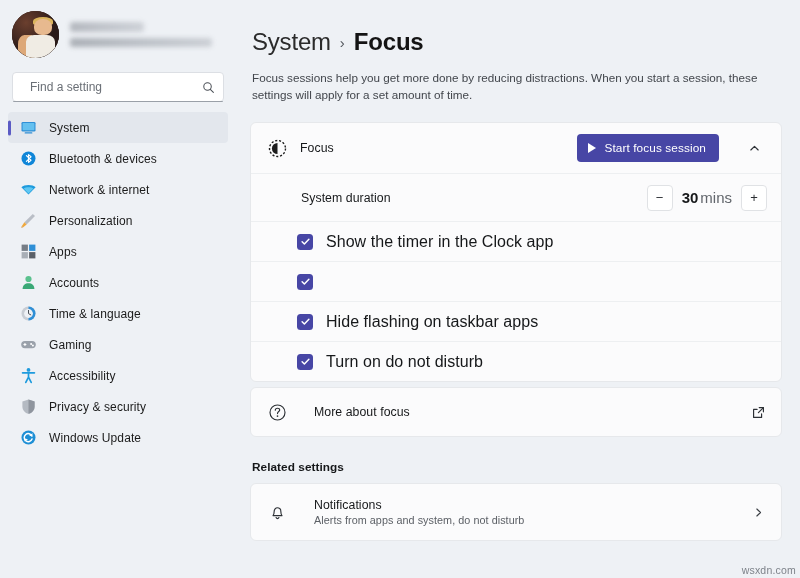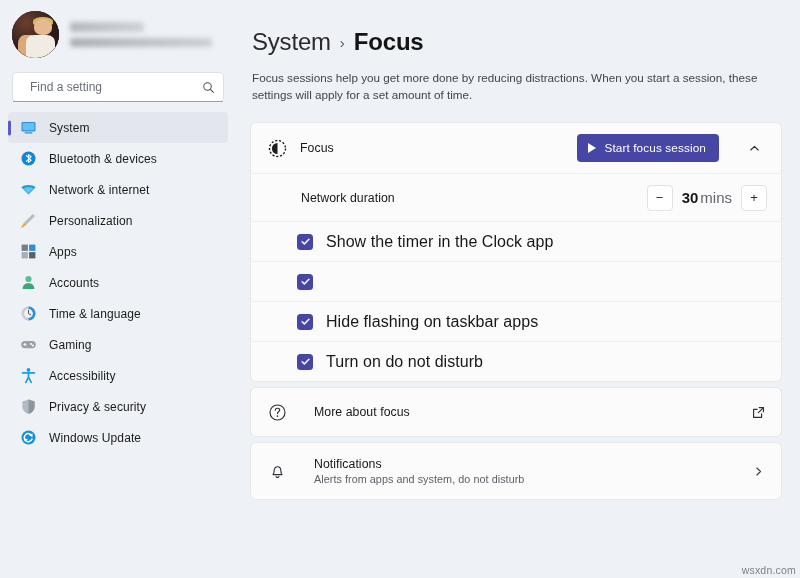--- a/index.html
+++ b/index.html
@@ -621,21 +621,21 @@
             <span>Start focus session</span>
           </button>
           <span class="chev-btn">
             <svg viewBox="0 0 12 12" fill="none" stroke="#2f3338" stroke-width="1.3">
               <path d="M2 7.6 L6 3.6 L10 7.6" stroke-linecap="round" stroke-linejoin="round"></path>
             </svg>
           </span>
         </div>
 
         <div class="card-row">
-          <span class="row-title" style="margin-left:34px">Network duration</span>
+          <span class="row-title" style="margin-left:34px">System duration</span>
           <span class="row-grow"></span>
           <div class="stepper">
             <button class="step-btn">−</button>
             <span class="step-value">
               <b>30</b><span>mins</span>
             </span>
             <button class="step-btn">+</button>
           </div>
         </div>
 
@@ -689,20 +689,21 @@
           <span class="ext-ico">
             <svg viewBox="0 0 13 13" fill="none" stroke="#2c3035" stroke-width="1.15">
               <path d="M7.2 1.6 H11.4 V5.8" stroke-linecap="round" stroke-linejoin="round"></path>
               <path d="M11.4 1.6 L6.4 6.6" stroke-linecap="round"></path>
               <path d="M9.6 7.9 V11.4 H1.6 V3.4 H5.1" stroke-linecap="round" stroke-linejoin="round"></path>
             </svg>
           </span>
         </div>
       </div>
 
+      <div class="section-label">Related settings</div>
 
       <div class="card">
         <div class="card-row notif-row">
           <span class="row-ico">
             <svg viewBox="0 0 19 19" fill="none" stroke="#2c3035" stroke-width="1.15">
               <path d="M5 12.6 C6 11.7 6.1 10.6 6.1 9 C6.1 6.4 7.6 4.7 9.5 4.7
                        C11.4 4.7 12.9 6.4 12.9 9 C12.9 10.6 13 11.7 14 12.6 Z" stroke-linejoin="round"></path>
               <path d="M8.1 14.5 C8.4 15.2 8.9 15.6 9.5 15.6 C10.1 15.6 10.6 15.2 10.9 14.5" stroke-linecap="round"></path>
             </svg>
           </span>

